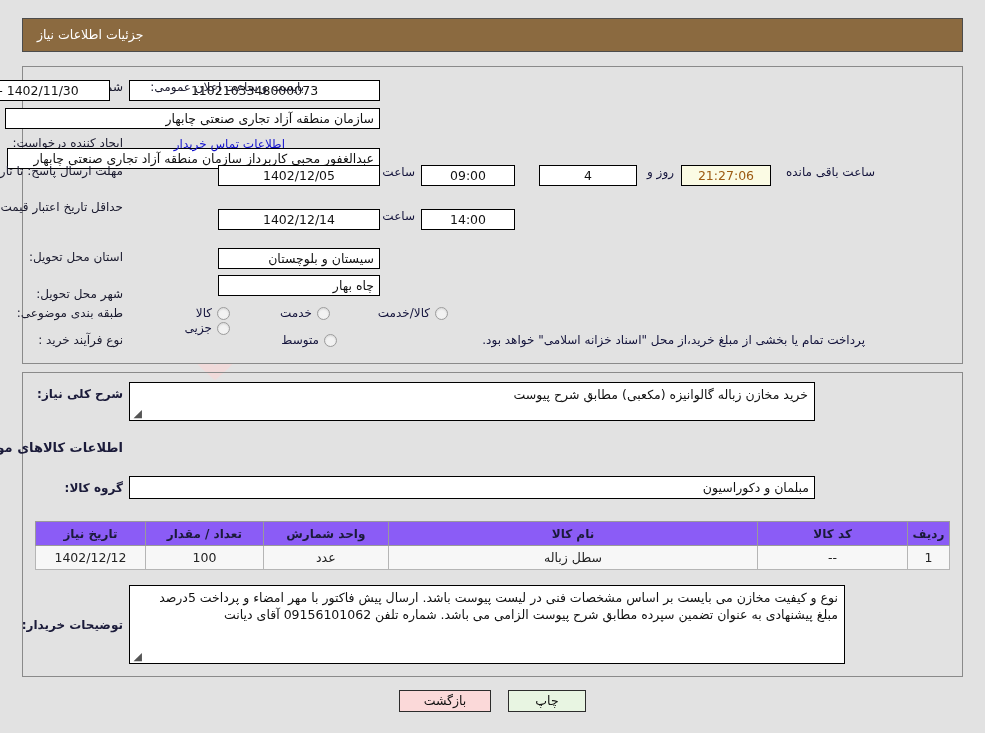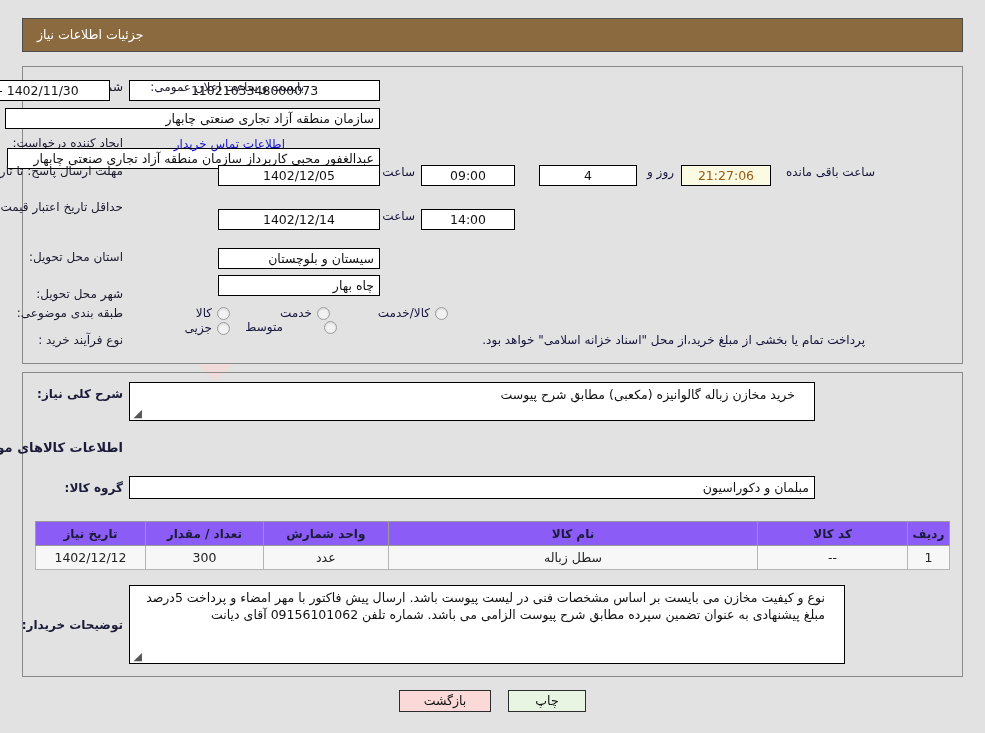--- a/index.html
+++ b/index.html
@@ -126,21 +126,21 @@
     box-shadow: inset 0 1px 2px rgba(0,0,0,.12);
   }
   .radio-lbl { font-size: 12px; color: #14143c; margin: 0 5px; white-space: nowrap; }
 
   
   .ta {
     background: #ffffff;
     border: 1px solid #000;
     font-size: 12.5px;
     color: #111;
-    padding: 3px 19px 0 6px;
+    padding: 3px 6px 0 6px;
     line-height: 17px;
     text-align: right;
     position: relative;
     overflow: hidden;
   }
   .ta .grip {
     position: absolute;
     left: 2px; bottom: 1px;
     width: 10px; height: 10px;
     color: #555;
@@ -322,21 +322,21 @@
     <span class="radio-lbl">کالا/خدمت</span>
   </div>
 
   <div class="row" style="right:862px; top:333px; z-index:4;">
     <span class="lbl">نوع فرآیند خرید :</span>
   </div>
   <div class="row" style="right:755px; top:321px; z-index:4;">
     <span class="radio"></span>
     <span class="radio-lbl">جزیی</span>
   </div>
-  <div class="row" style="right:648px; top:320px; z-index:4;gap:36px;">
+  <div class="row" style="right:648px; top:333px; z-index:4;">
     <span class="radio"></span>
     <span class="radio-lbl">متوسط</span>
   </div>
   <div class="row" style="right:120px; top:333px; z-index:4;">
     <span class="small-lbl">پرداخت تمام یا بخشی از مبلغ خرید،از محل "اسناد خزانه اسلامی" خواهد بود.</span>
   </div>
 
   <div class="panel" id="panel-bottom"></div>
 
   <div class="row" style="right:862px; top:387px; z-index:4;">
@@ -366,21 +366,21 @@
         <th style="width:118px;">تعداد / مقدار</th>
         <th style="width:110px;">تاریخ نیاز</th>
       </tr>
     </thead>
     <tbody>
       <tr>
         <td>1</td>
         <td>--</td>
         <td>سطل زباله</td>
         <td>عدد</td>
-        <td>300</td>
+        <td>100</td>
         <td>1402/12/12</td>
       </tr>
     </tbody>
   </table>
 
   <div class="row" style="right:862px; top:618px; z-index:4;">
     <span class="lbl lbl-b">توضیحات خریدار:</span>
   </div>
   <div class="ta" style="position:absolute; right:140px; top:585px; width:716px; height:79px; z-index:4;">
     <span>نوع و کیفیت مخازن می بایست بر اساس مشخصات فنی در لیست پیوست باشد. ارسال پیش فاکتور با مهر امضاء  و پرداخت 5درصد مبلغ پیشنهادی به عنوان تضمین سپرده مطابق شرح پیوست الزامی می باشد. شماره تلفن  09156101062 آقای دیانت</span>

